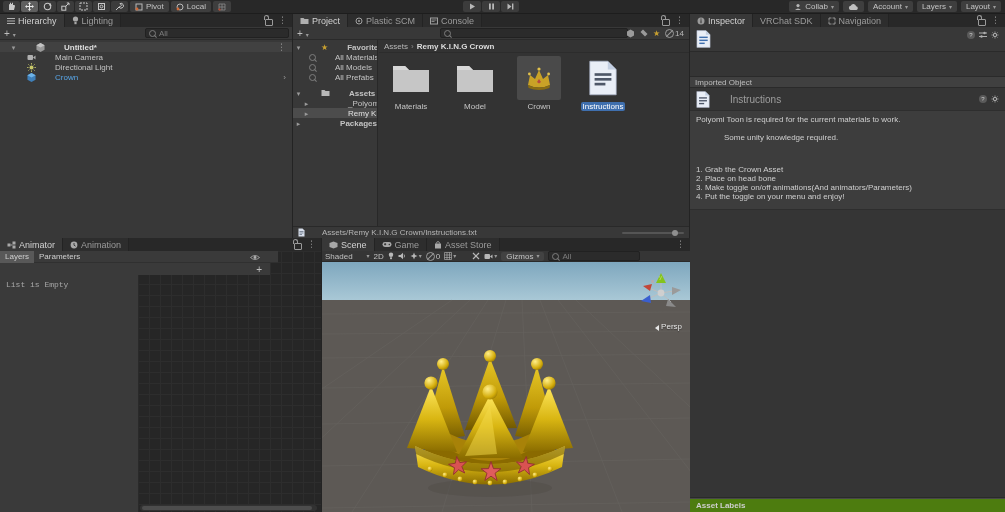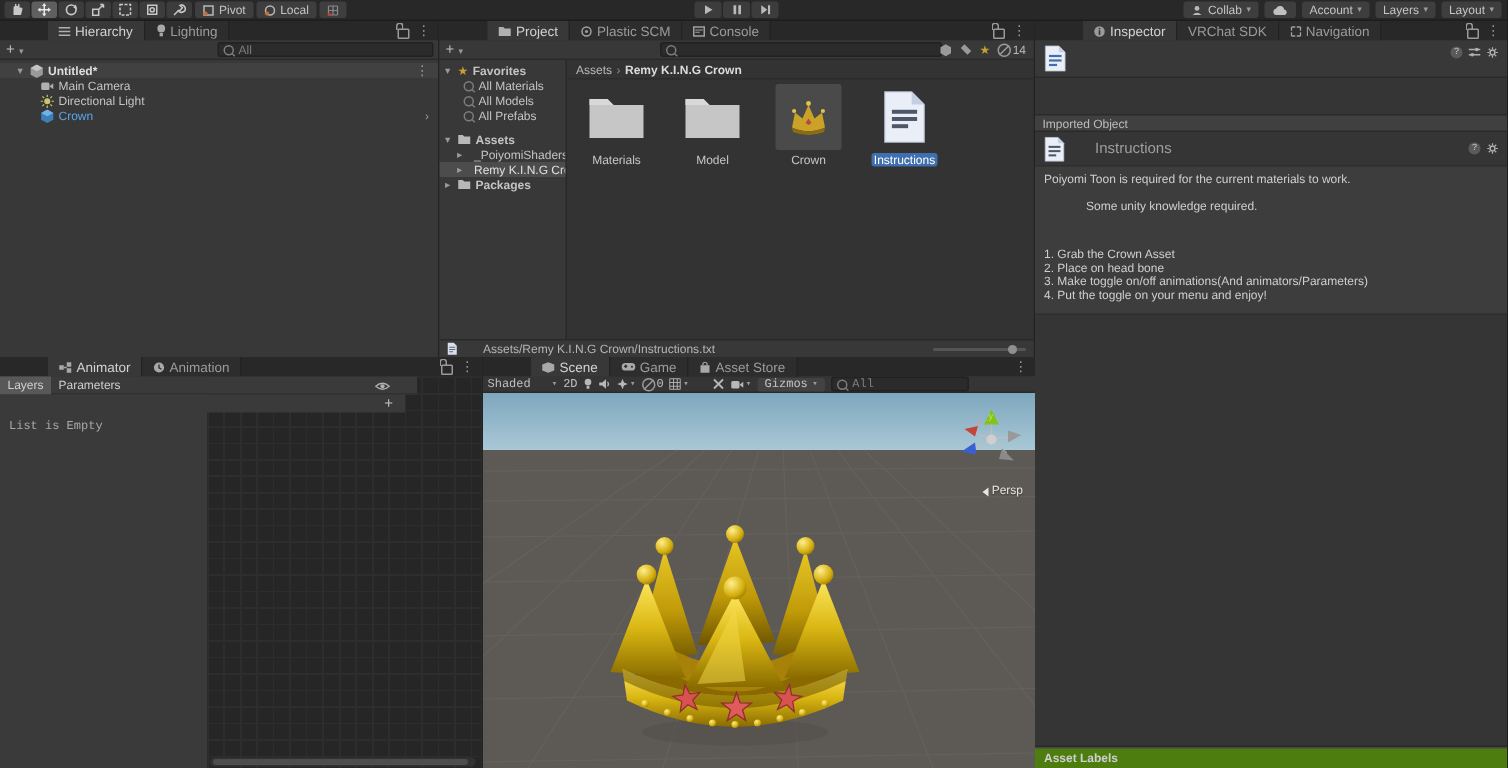--- a/index.html
+++ b/index.html
@@ -18,32 +18,32 @@
   .btn{background:#3e3e3e;border-radius:2px;display:inline-flex;align-items:center;gap:3px;
        padding:0 5px;height:11px;font-size:8px;color:#c4c4c4;white-space:nowrap;}
   .playgroup{position:absolute;left:463px;top:1px;display:flex;gap:1px;}
   .playbtn{width:18px;height:11px;background:#3c3c3c;border-radius:2px;display:flex;align-items:center;justify-content:center;}
   .rightgroup{position:absolute;right:4px;top:1px;display:flex;gap:4px;}
   .dd{font-size:6px;color:#9a9a9a;line-height:1;}
 
   
   .tabbar{height:13px;background:#282828;display:flex;align-items:stretch;}
   .tab{display:flex;align-items:center;gap:3px;padding:0 7px;font-size:9px;color:#9b9b9b;background:#2d2d2d;border-right:1px solid #232323;white-space:nowrap;}
-  .tab.active{background:#383838;color:#d2d2d2;margin-left:32px;}
+  .tab.active{background:#383838;color:#d2d2d2;}
   .tabtools{margin-left:auto;display:flex;align-items:center;gap:5px;padding-right:5px;}
   .kebab{color:#9a9a9a;font-size:9px;line-height:1;}
   .lock{width:6px;height:5px;border:1px solid #9a9a9a;border-radius:1px;position:relative;margin-top:3px;}
   .lock::before{content:"";position:absolute;width:3px;height:4px;border:1px solid #9a9a9a;border-bottom:none;border-radius:3px 3px 0 0;top:-5px;left:-2px;}
   .ptoolbar{height:13px;background:#383838;border-bottom:1px solid #2a2a2a;display:flex;align-items:center;box-sizing:border-box;position:relative;}
   .search{height:10px;background:#2b2b2b;border:1px solid #212121;border-radius:2px;display:flex;align-items:center;gap:3px;padding:0 3px;color:#7d7d7d;font-size:8px;box-sizing:border-box;}
   .mag{width:5px;height:5px;border:1px solid #7d7d7d;border-radius:50%;position:relative;flex:none;}
   .mag::after{content:"";position:absolute;width:3px;height:1px;background:#7d7d7d;transform:rotate(45deg);left:4px;top:5px;}
   .noeye{width:7px;height:7px;border:1px solid #9a9a9a;border-radius:50%;position:relative;flex:none;}
   .noeye::after{content:"";position:absolute;left:-1px;top:3px;width:9px;height:1px;background:#9a9a9a;transform:rotate(-45deg);}
-  .row{height:10px;display:flex;align-items:center;gap:3px;font-size:8px;color:#c4c4c4;white-space:nowrap;overflow:hidden;}
+  .row{height:10px;display:flex;align-items:center;gap:19px;font-size:8px;color:#c4c4c4;white-space:nowrap;overflow:hidden;}
   .tri{font-size:7px;color:#9a9a9a;width:7px;text-align:center;flex:none;line-height:1;}
   .qmark{width:8px;height:8px;border-radius:50%;background:#5a5a5a;color:#cfcfcf;font-size:6px;display:flex;align-items:center;justify-content:center;flex:none;}
 
   
   .hierarchy{left:0;top:14px;width:293px;height:224px;background:#383838;border-right:1px solid #232323;}
   .hrow-scene{background:#414141;}
   .blue{color:#58a6e8;}
 
   
   .project{left:293px;top:14px;width:397px;height:224px;background:#333;border-right:1px solid #232323;}
@@ -81,21 +81,21 @@
   .ahead1{position:absolute;left:0;top:13px;width:278px;height:12px;background:#3a3a3a;border-bottom:1px solid #303030;display:flex;align-items:center;box-sizing:border-box;}
   .ahead2{position:absolute;left:0;top:25px;width:270px;height:12px;background:#3a3a3a;display:flex;align-items:center;box-sizing:border-box;}
   .apane{position:absolute;left:0;top:37px;width:138px;bottom:0;background:#3a3a3a;border-right:1px solid #2a2a2a;}
   .seg{font-size:8px;padding:0 5px;height:12px;display:flex;align-items:center;color:#cfcfcf;}
   .seg.on{background:#585858;}
   .ascroll{position:absolute;left:140px;right:4px;bottom:1px;height:6px;background:#323232;border-radius:3px;}
   .ascroll .thumbbar{position:absolute;left:2px;top:1px;width:170px;height:4px;background:#4d4d4d;border-radius:2px;}
 
   
   .scene{left:322px;top:238px;width:368px;height:274px;background:#383838;}
-  .stoolbar{height:11px;background:#353535;border-bottom:1px solid #2a2a2a;display:flex;align-items:center;gap:4px;padding:0 3px;font-size:8px;color:#c0c0c0;box-sizing:border-box;font-family:Liberation Mono, monospace;}
+  .stoolbar{height:11px;background:#353535;border-bottom:1px solid #2a2a2a;display:flex;align-items:center;gap:4px;padding:0 3px;font-size:8px;color:#c0c0c0;box-sizing:border-box;}
   .viewport{position:absolute;left:0;top:24px;right:0;bottom:0;overflow:hidden;background:#5d5955;}
   .sky{position:absolute;left:0;top:0;right:0;height:38px;background:linear-gradient(#7ea7be,#a9c8d6);}
   .persp{position:absolute;right:8px;top:60px;display:flex;align-items:flex-end;gap:2px;color:#e6e6e6;font-size:8px;text-shadow:0 1px 1px rgba(0,0,0,.4);}
   .ltri{width:0;height:0;border-top:3px solid transparent;border-bottom:3px solid transparent;border-right:4px solid #e6e6e6;}
   .gizmo{position:absolute;right:6px;top:8px;}
 </style>
 </head>
 <body>
 
 <div class="root">

